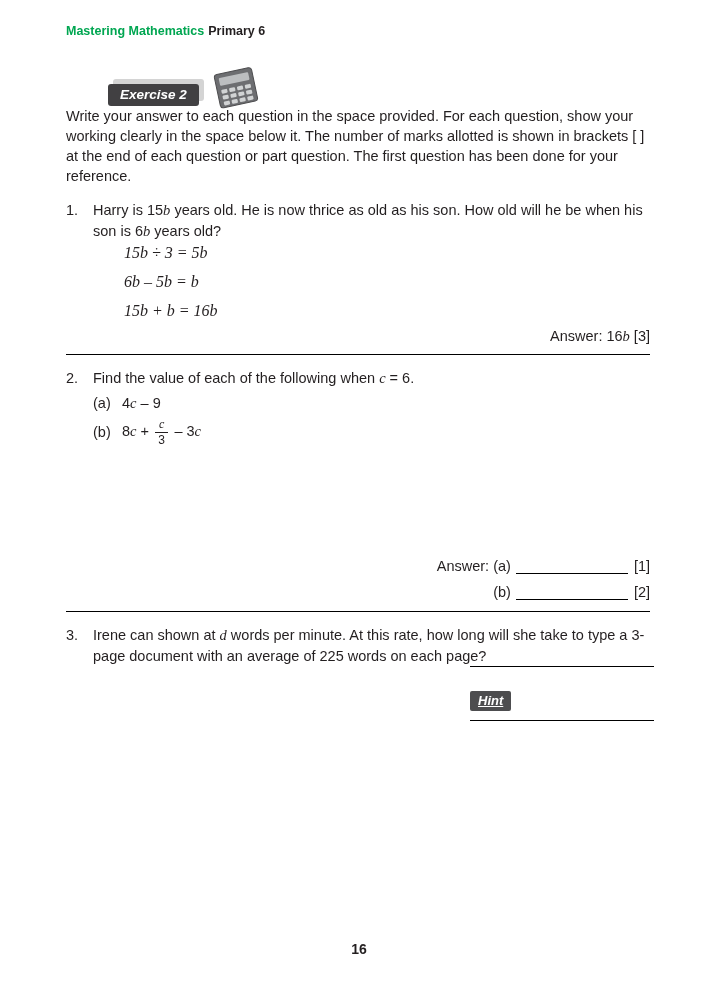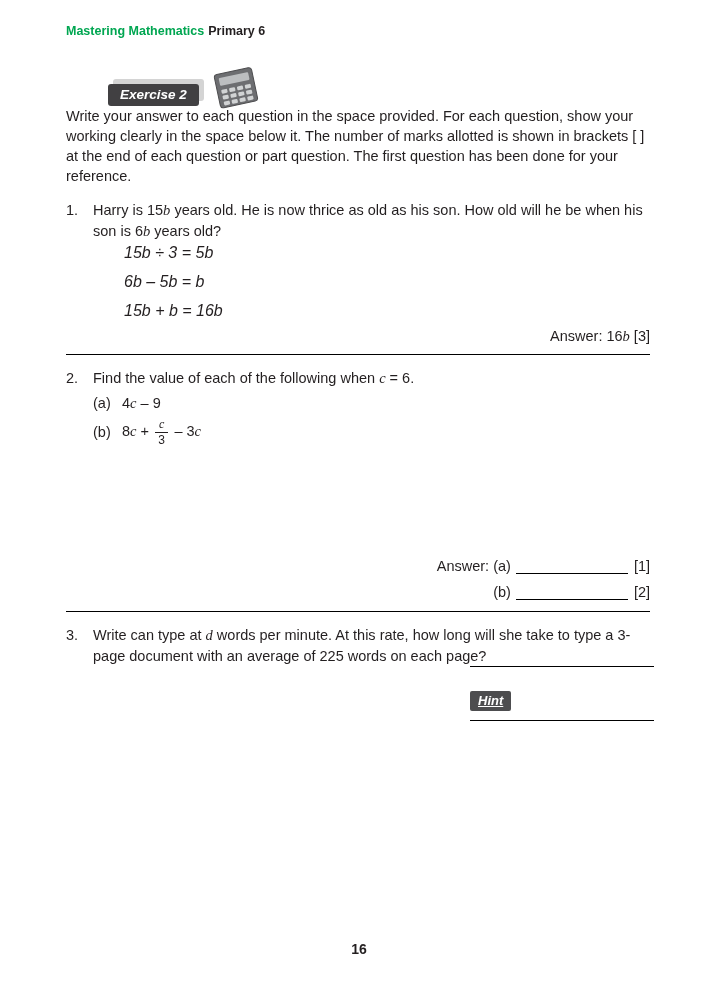--- a/index.html
+++ b/index.html
@@ -26,21 +26,21 @@
   .intro { position:absolute; left:66px; top:106px; width:588px; margin:0; line-height:20px; }
 
   
   .q { position:absolute; left:66px; width:586px; display:flex; line-height:21px; }
   .qnum { flex:none; width:27px; }
   .qbody { flex:1; }
   .sub { display:flex; margin-top:4px; }
   .sublabel { flex:none; width:29px; }
   i { font-family:"Liberation Serif", serif; font-style:italic; }
 
-  .working { position:absolute; left:124px; top:244px; font-family:Liberation Sans, sans-serif;
+  .working { position:absolute; left:124px; top:244px; font-family:Liberation Serif, serif;
              font-style:italic; font-size:16px; }
   .wline { margin-bottom:11px; }
 
   .answer-line { position:absolute; right:68px; text-align:right; white-space:nowrap; }
   .blank { display:inline-block; width:112px; height:15px; border-bottom:1.3px solid #000;
            vertical-align:-3px; margin-left:5px; }
   .marks { margin-left:6px; }
 
   .rule { position:absolute; left:66px; width:584px; border-top:1.2px solid #000; }
 
@@ -140,21 +140,21 @@
     <span>Answer: (a)</span><span class="blank"></span><span class="marks">[1]</span>
   </div>
   <div class="answer-line" style="top:584px">
     <span>(b)</span><span class="blank"></span><span class="marks">[2]</span>
   </div>
 
   <div class="rule" style="top:611px"></div>
 
   <div class="q" style="top:625px">
     <span class="qnum">3.</span>
-    <span class="qbody"><span>Write can type at </span><i>d</i><span> words per minute. At this rate, how long will she take to type a 3-page document with an average of 225 words on each page?</span></span>
+    <span class="qbody"><span>Irene can shown at </span><i>d</i><span> words per minute. At this rate, how long will she take to type a 3-page document with an average of 225 words on each page?</span></span>
   </div>
 
   <div class="hint-box">
     <span class="hint-badge">Hint</span>
   </div>
 
 
   <div class="pagenum">16</div>
 
 </div>

